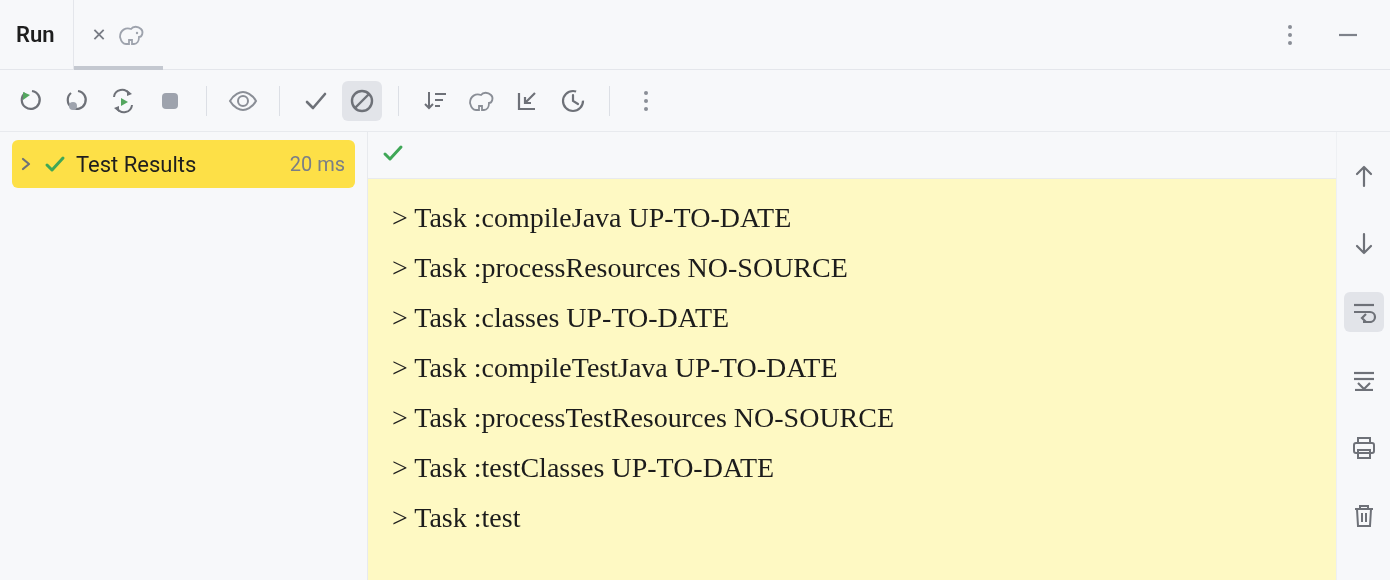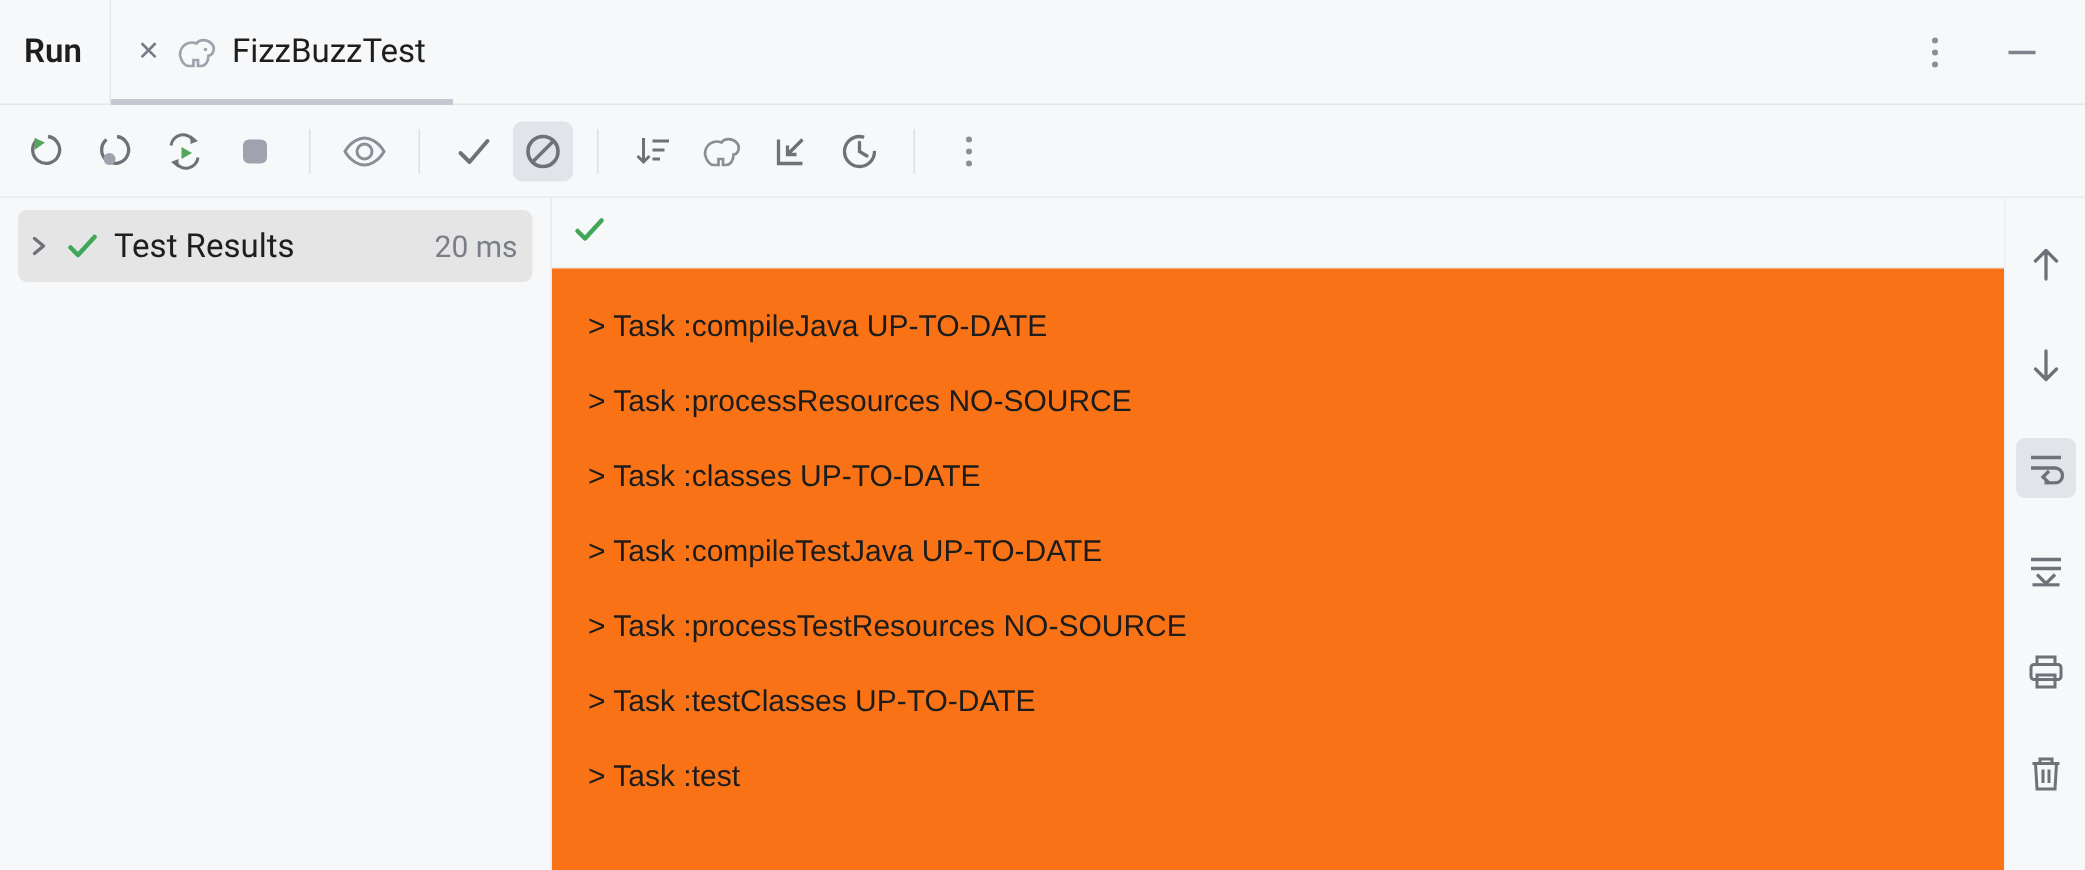--- a/index.html
+++ b/index.html
@@ -107,21 +107,21 @@
     width: 368px;
     border-right: 1px solid #e8eaee;
     padding-top: 8px;
   }
   .tree-row {
     display: flex;
     align-items: center;
     height: 48px;
     margin: 0 12px;
     padding: 0 10px 0 6px;
-    background: #e5e5e5;
+    background: #fde047;
     border-radius: 6px;
     gap: 10px;
   }
   .tree-chevron { color: #6e7178; display:flex; }
   .tree-check { color: #3fa757; display:flex; }
   .tree-label {
     font-size: 22px;
     color: #1e1e1e;
   }
   .tree-time {
@@ -143,24 +143,24 @@
     display: flex;
     align-items: center;
     gap: 12px;
     font-size: 22px;
     padding: 10px 14px 14px 14px;
     border-bottom: 1px solid #e8eaee;
   }
   .status-check { color: #3fa757; display:flex; }
   .status-gray { color: #8a8e96; }
   .console {
-    background: #f97316;
+    background: #fef9c3;
     flex: 1;
-    font-family: Liberation Sans, sans-serif;
-    font-size: 20px;
+    font-family: Liberation Serif, serif;
+    font-size: 28px;
     line-height: 50px;
     padding: 14px 24px;
     color: #1c1c1c;
     overflow: hidden;
     white-space: pre;
   }
   .gutter {
     width: 54px;
     display: flex;
     flex-direction: column;
@@ -179,21 +179,20 @@
 <div class="tab-bar">
   <div class="run-title">Run</div>
   <div class="tab">
     <span class="tab-close">✕</span>
     <span class="tab-icon">
       <svg width="28" height="22" viewBox="0 0 28 22">
           <path d="M3 13 C3 6 9 3 14 5 C16 2 21 2 24 5 C27 8 25 13 22 13 C22 17 20 20 17 20 L15 20 L15 16 L12 16 L12 20 L9 20 C6 20 4 17 3 13 Z" fill="none" stroke="#9ea3ad" stroke-width="1.8"></path>
           <circle cx="20" cy="9" r="1.2" fill="#9ea3ad"></circle>
         </svg>
     </span>
-    <span class="tab-label">FizzBuzzTest</span>
   </div>
   <div class="right-controls">
     <span class="icon-btn">
       <svg width="6" height="22" viewBox="0 0 6 22">
           <circle cx="3" cy="3" r="2" fill="#8a8e96"></circle>
           <circle cx="3" cy="11" r="2" fill="#8a8e96"></circle>
           <circle cx="3" cy="19" r="2" fill="#8a8e96"></circle>
         </svg>
     </span>
     <span class="icon-btn">

